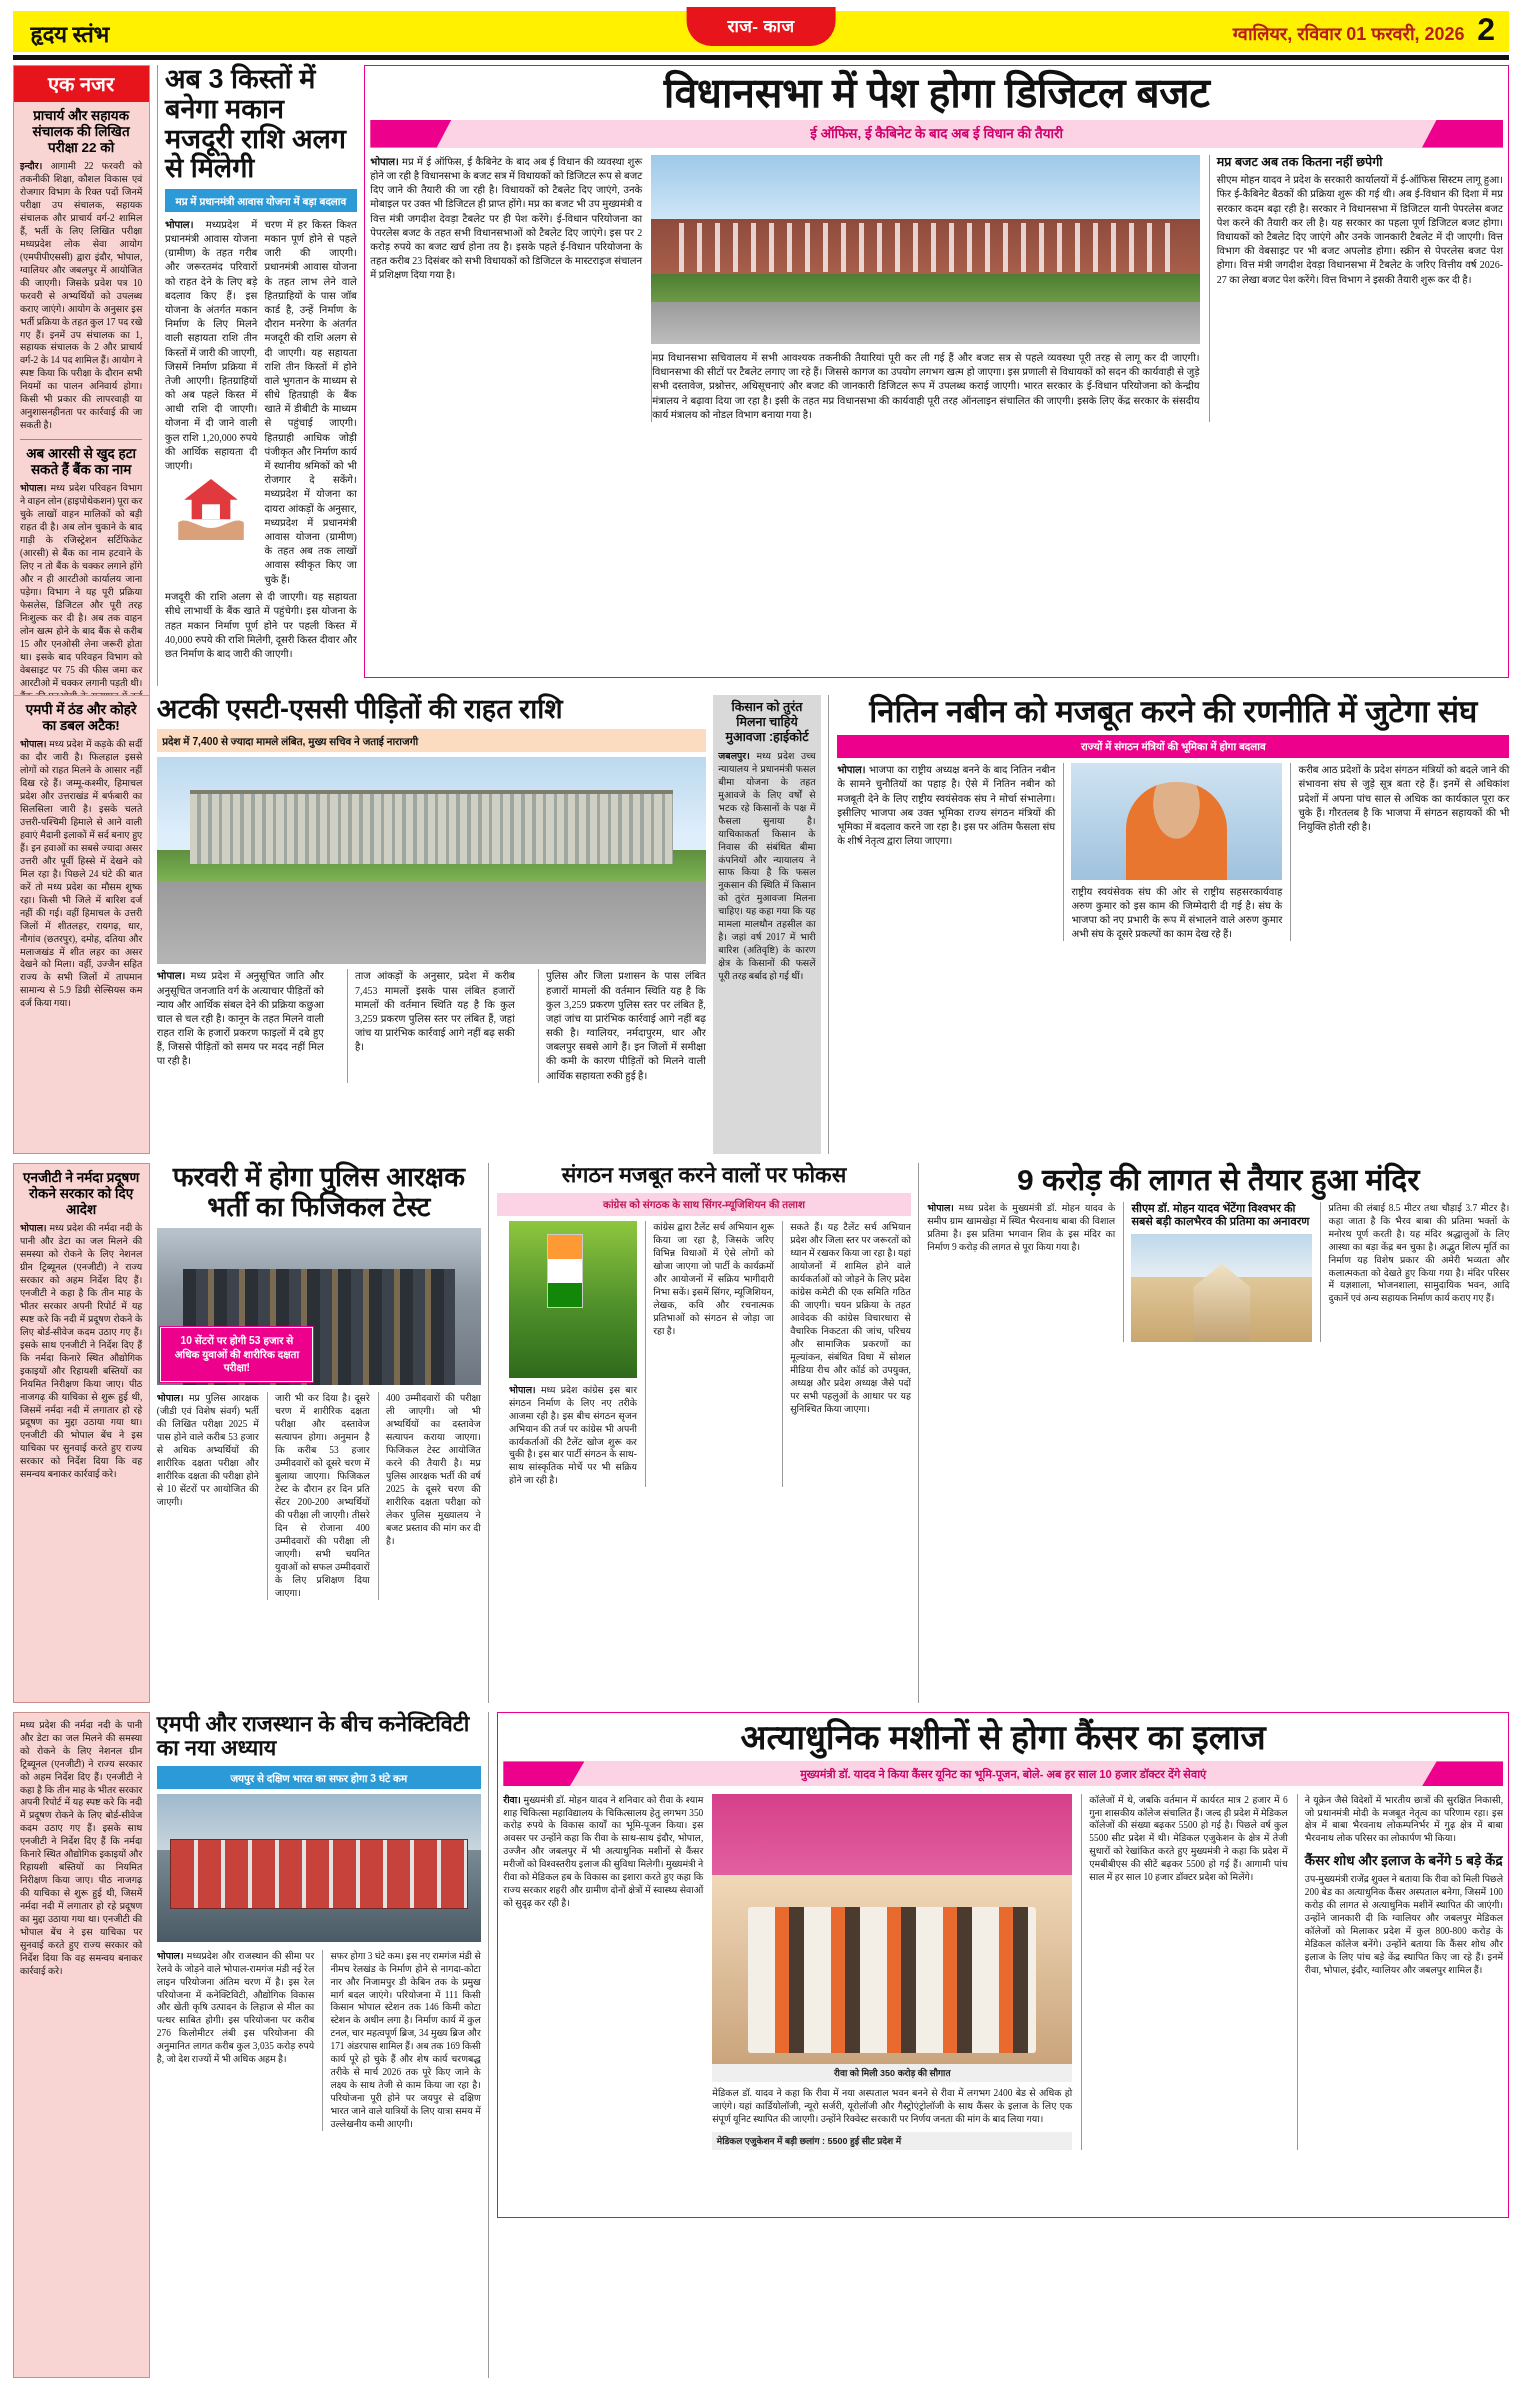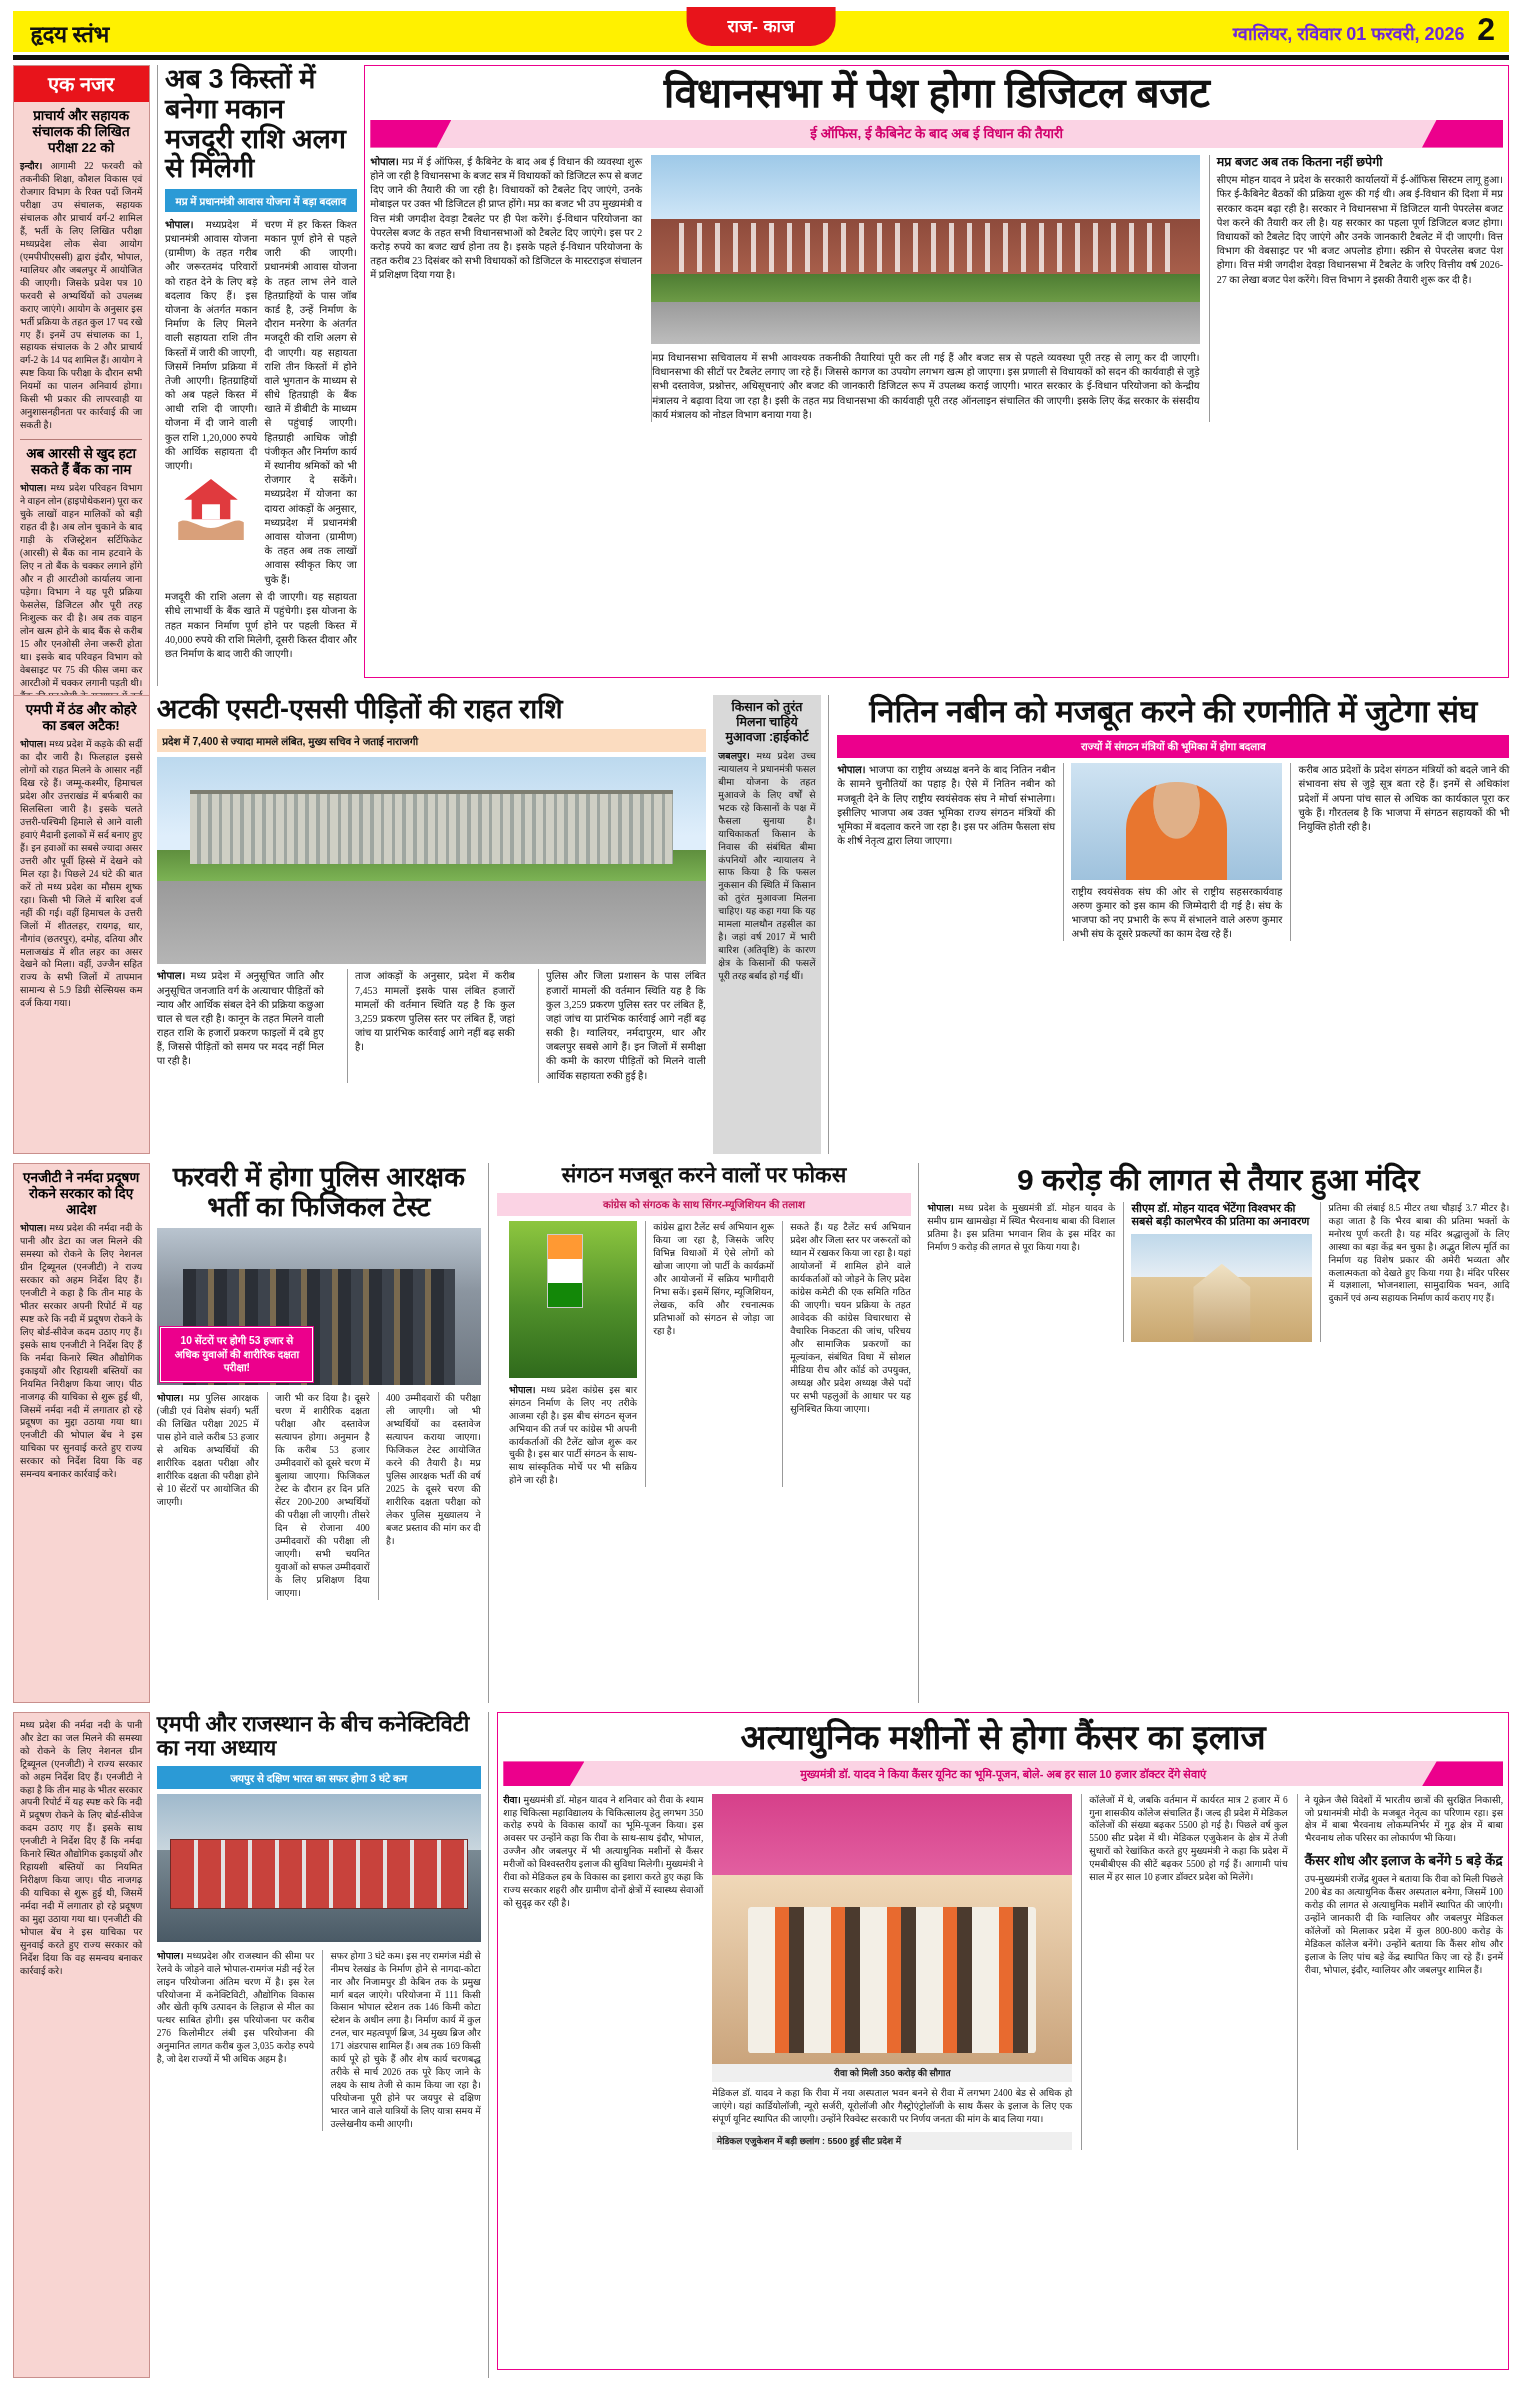--- a/index.html
+++ b/index.html
@@ -51,21 +51,21 @@
     padding: 7.2px 41px 9px 41px;
     border-radius: 0 0 25px 25px;
     display: inline-block;
     letter-spacing: 0.4px;
   }
   .masthead-right {
     margin-left: auto;
     display: flex; align-items: baseline; gap: 12.6px;
     padding-right: 14.4px;
   }
-  .masthead-date { font-size: 18px; font-weight: bold; color: #6d28d9; }
+  .masthead-date { font-size: 18px; font-weight: bold; color: #b91c1c; }
   .masthead-pageno { font-size: 32px; font-weight: bold; color: #111; line-height: 0.8; }
 
   .rule-black { height: 4.5px; background: #111; margin: 3.6px 0 5.4px 0; }
 
   
   .grid-top { display: flex; gap: 7.2px; }
   .col-left { width: 137px; flex: 0 0 137px; }
   .col-mid  { width: 200px; flex: 0 0 200px; }
   .col-main { flex: 1 1 auto; }
 
@@ -441,21 +441,21 @@
         <div style="flex:1;">
             <p class="body-txt sm"><span class="dateline">भोपाल।</span> <span>मध्यप्रदेश और राजस्थान की सीमा पर रेलवे के जोड़ने वाले भोपाल-रामगंज मंडी नई रेल लाइन परियोजना अंतिम चरण में है। इस रेल परियोजना में कनेक्टिविटी, औद्योगिक विकास और खेती कृषि उत्पादन के लिहाज से मील का पत्थर साबित होगी। इस परियोजना पर करीब 276 किलोमीटर लंबी इस परियोजना की अनुमानित लागत करीब कुल 3,035 करोड़ रुपये है, जो देश राज्यों में भी अधिक अहम है।</span></p>
           </div>
         <div style="flex:1;" class="vline">
             <p class="body-txt sm" style="padding-left:7.2px;">सफर होगा 3 घंटे कम। इस नए रामगंज मंडी से नीमच रेलखंड के निर्माण होने से नागदा-कोटा नार और निजामपुर डी केबिन तक के प्रमुख मार्ग बदल जाएंगे। परियोजना में 111 किसी किसान भोपाल स्टेशन तक 146 किमी कोटा स्टेशन के अधीन लगा है। निर्माण कार्य में कुल टनल, चार महत्वपूर्ण ब्रिज, 34 मुख्य ब्रिज और 171 अंडरपास शामिल हैं। अब तक 169 किसी कार्य पूरे हो चुके हैं और शेष कार्य चरणबद्ध तरीके से मार्च 2026 तक पूरे किए जाने के लक्ष्य के साथ तेजी से काम किया जा रहा है। परियोजना पूरी होने पर जयपुर से दक्षिण भारत जाने वाले यात्रियों के लिए यात्रा समय में उल्लेखनीय कमी आएगी।</p>
           </div>
       </div>
     </div>
 
     <div class="col-main vline" style="padding-left:8px;">
-      <div class="box-pink-border" style="height:658px;">
+      <div class="box-pink-border" style="height:506px;">
         <h2 class="hl-lg" style="text-align:center; font-size:34px;">अत्याधुनिक मशीनों से होगा कैंसर का इलाज</h2>
         <div class="subhead-band" style="font-size:11.2px;">मुख्यमंत्री डॉ. यादव ने किया कैंसर यूनिट का भूमि-पूजन, बोले- अब हर साल 10 हजार डॉक्टर देंगे सेवाएं</div>
         <div style="display:flex; gap:9px; margin-top:7.2px;">
           <div style="flex:0 0 20%;">
             <p class="body-txt sm"><span class="dateline">रीवा।</span> <span>मुख्यमंत्री डॉ. मोहन यादव ने शनिवार को रीवा के श्याम शाह चिकित्सा महाविद्यालय के चिकित्सालय हेतु लगभग 350 करोड़ रुपये के विकास कार्यों का भूमि-पूजन किया। इस अवसर पर उन्होंने कहा कि रीवा के साथ-साथ इंदौर, भोपाल, उज्जैन और जबलपुर में भी अत्याधुनिक मशीनों से कैंसर मरीजों को विश्वस्तरीय इलाज की सुविधा मिलेगी। मुख्यमंत्री ने रीवा को मेडिकल हब के विकास का इशारा करते हुए कहा कि राज्य सरकार शहरी और ग्रामीण दोनों क्षेत्रों में स्वास्थ्य सेवाओं को सुदृढ़ कर रही है।</span></p>
           </div>
           <div style="flex:0 0 36%;">
             <div class="ph img-event" style="width:100%; height:270px;"></div>
             <div class="cap-strip" style="text-align:center; font-weight:bold;">रीवा को मिली 350 करोड़ की सौगात</div>
             <p class="body-txt sm" style="margin-top:5.4px;">मेडिकल डॉ. यादव ने कहा कि रीवा में नया अस्पताल भवन बनने से रीवा में लगभग 2400 बेड से अधिक हो जाएंगे। यहां कार्डियोलॉजी, न्यूरो सर्जरी, यूरोलॉजी और गैस्ट्रोएंट्रोलॉजी के साथ कैंसर के इलाज के लिए एक संपूर्ण यूनिट स्थापित की जाएगी। उन्होंने रिक्वेस्ट सरकारी पर निर्णय जनता की मांग के बाद लिया गया।</p>

